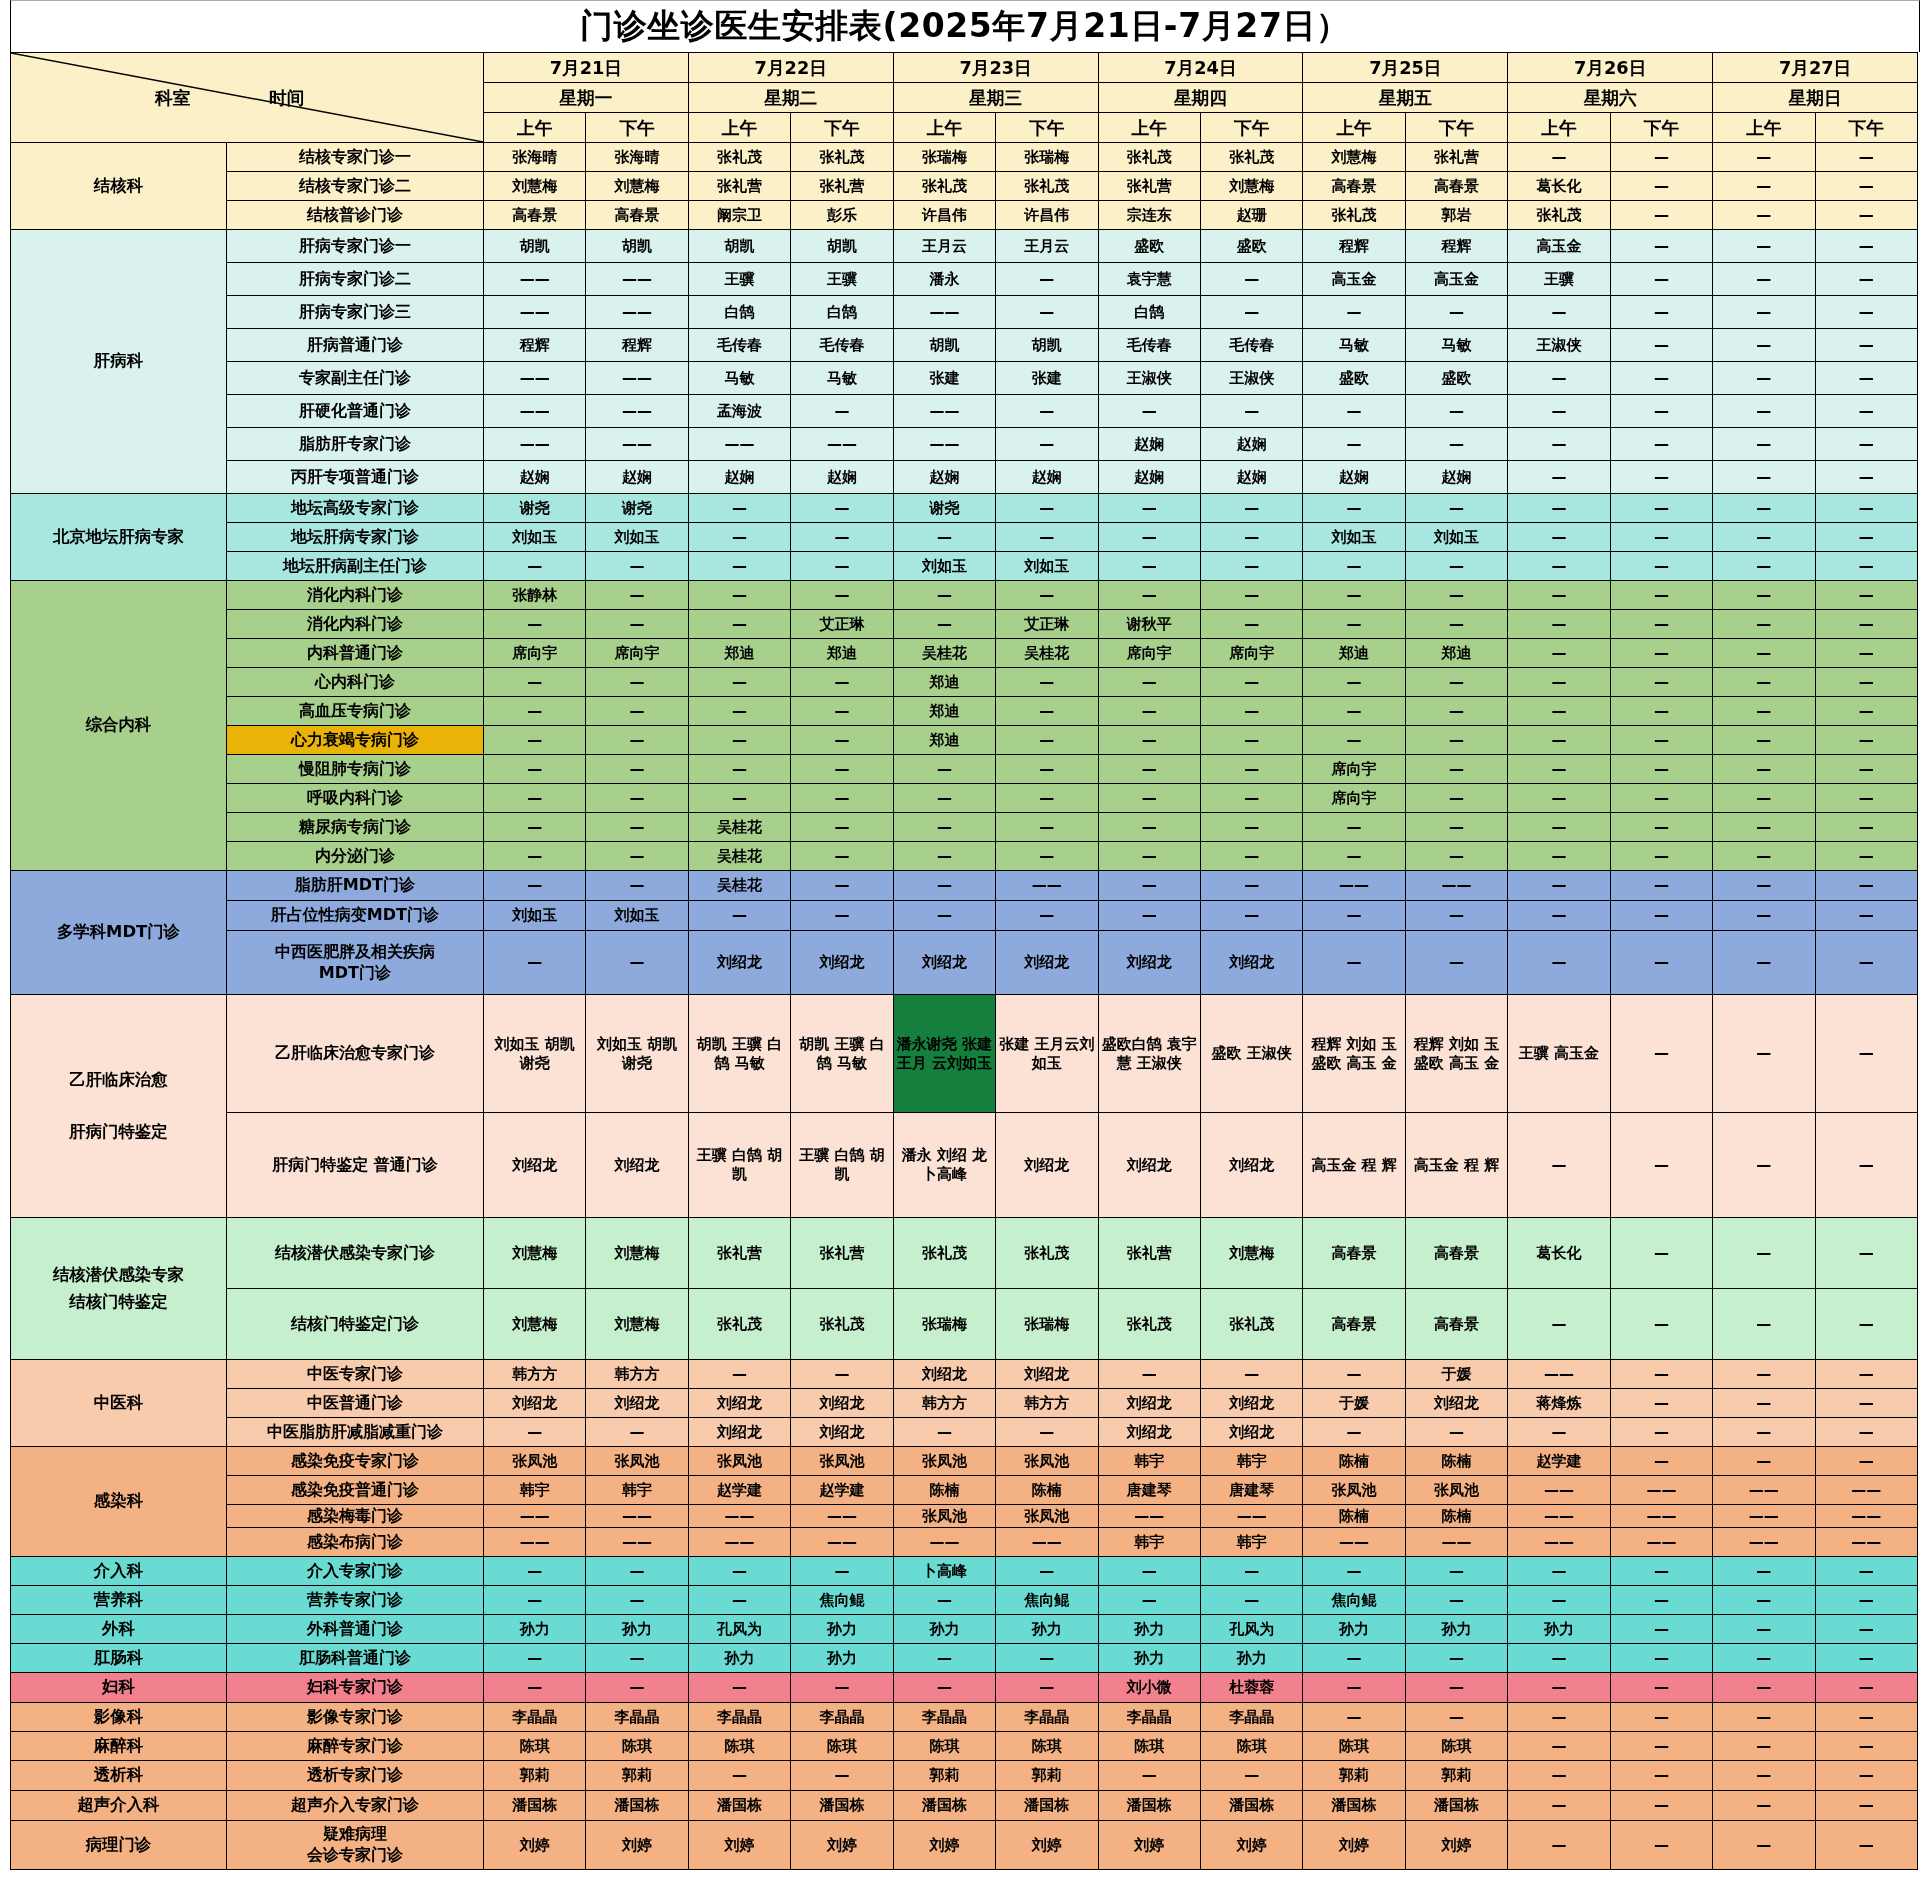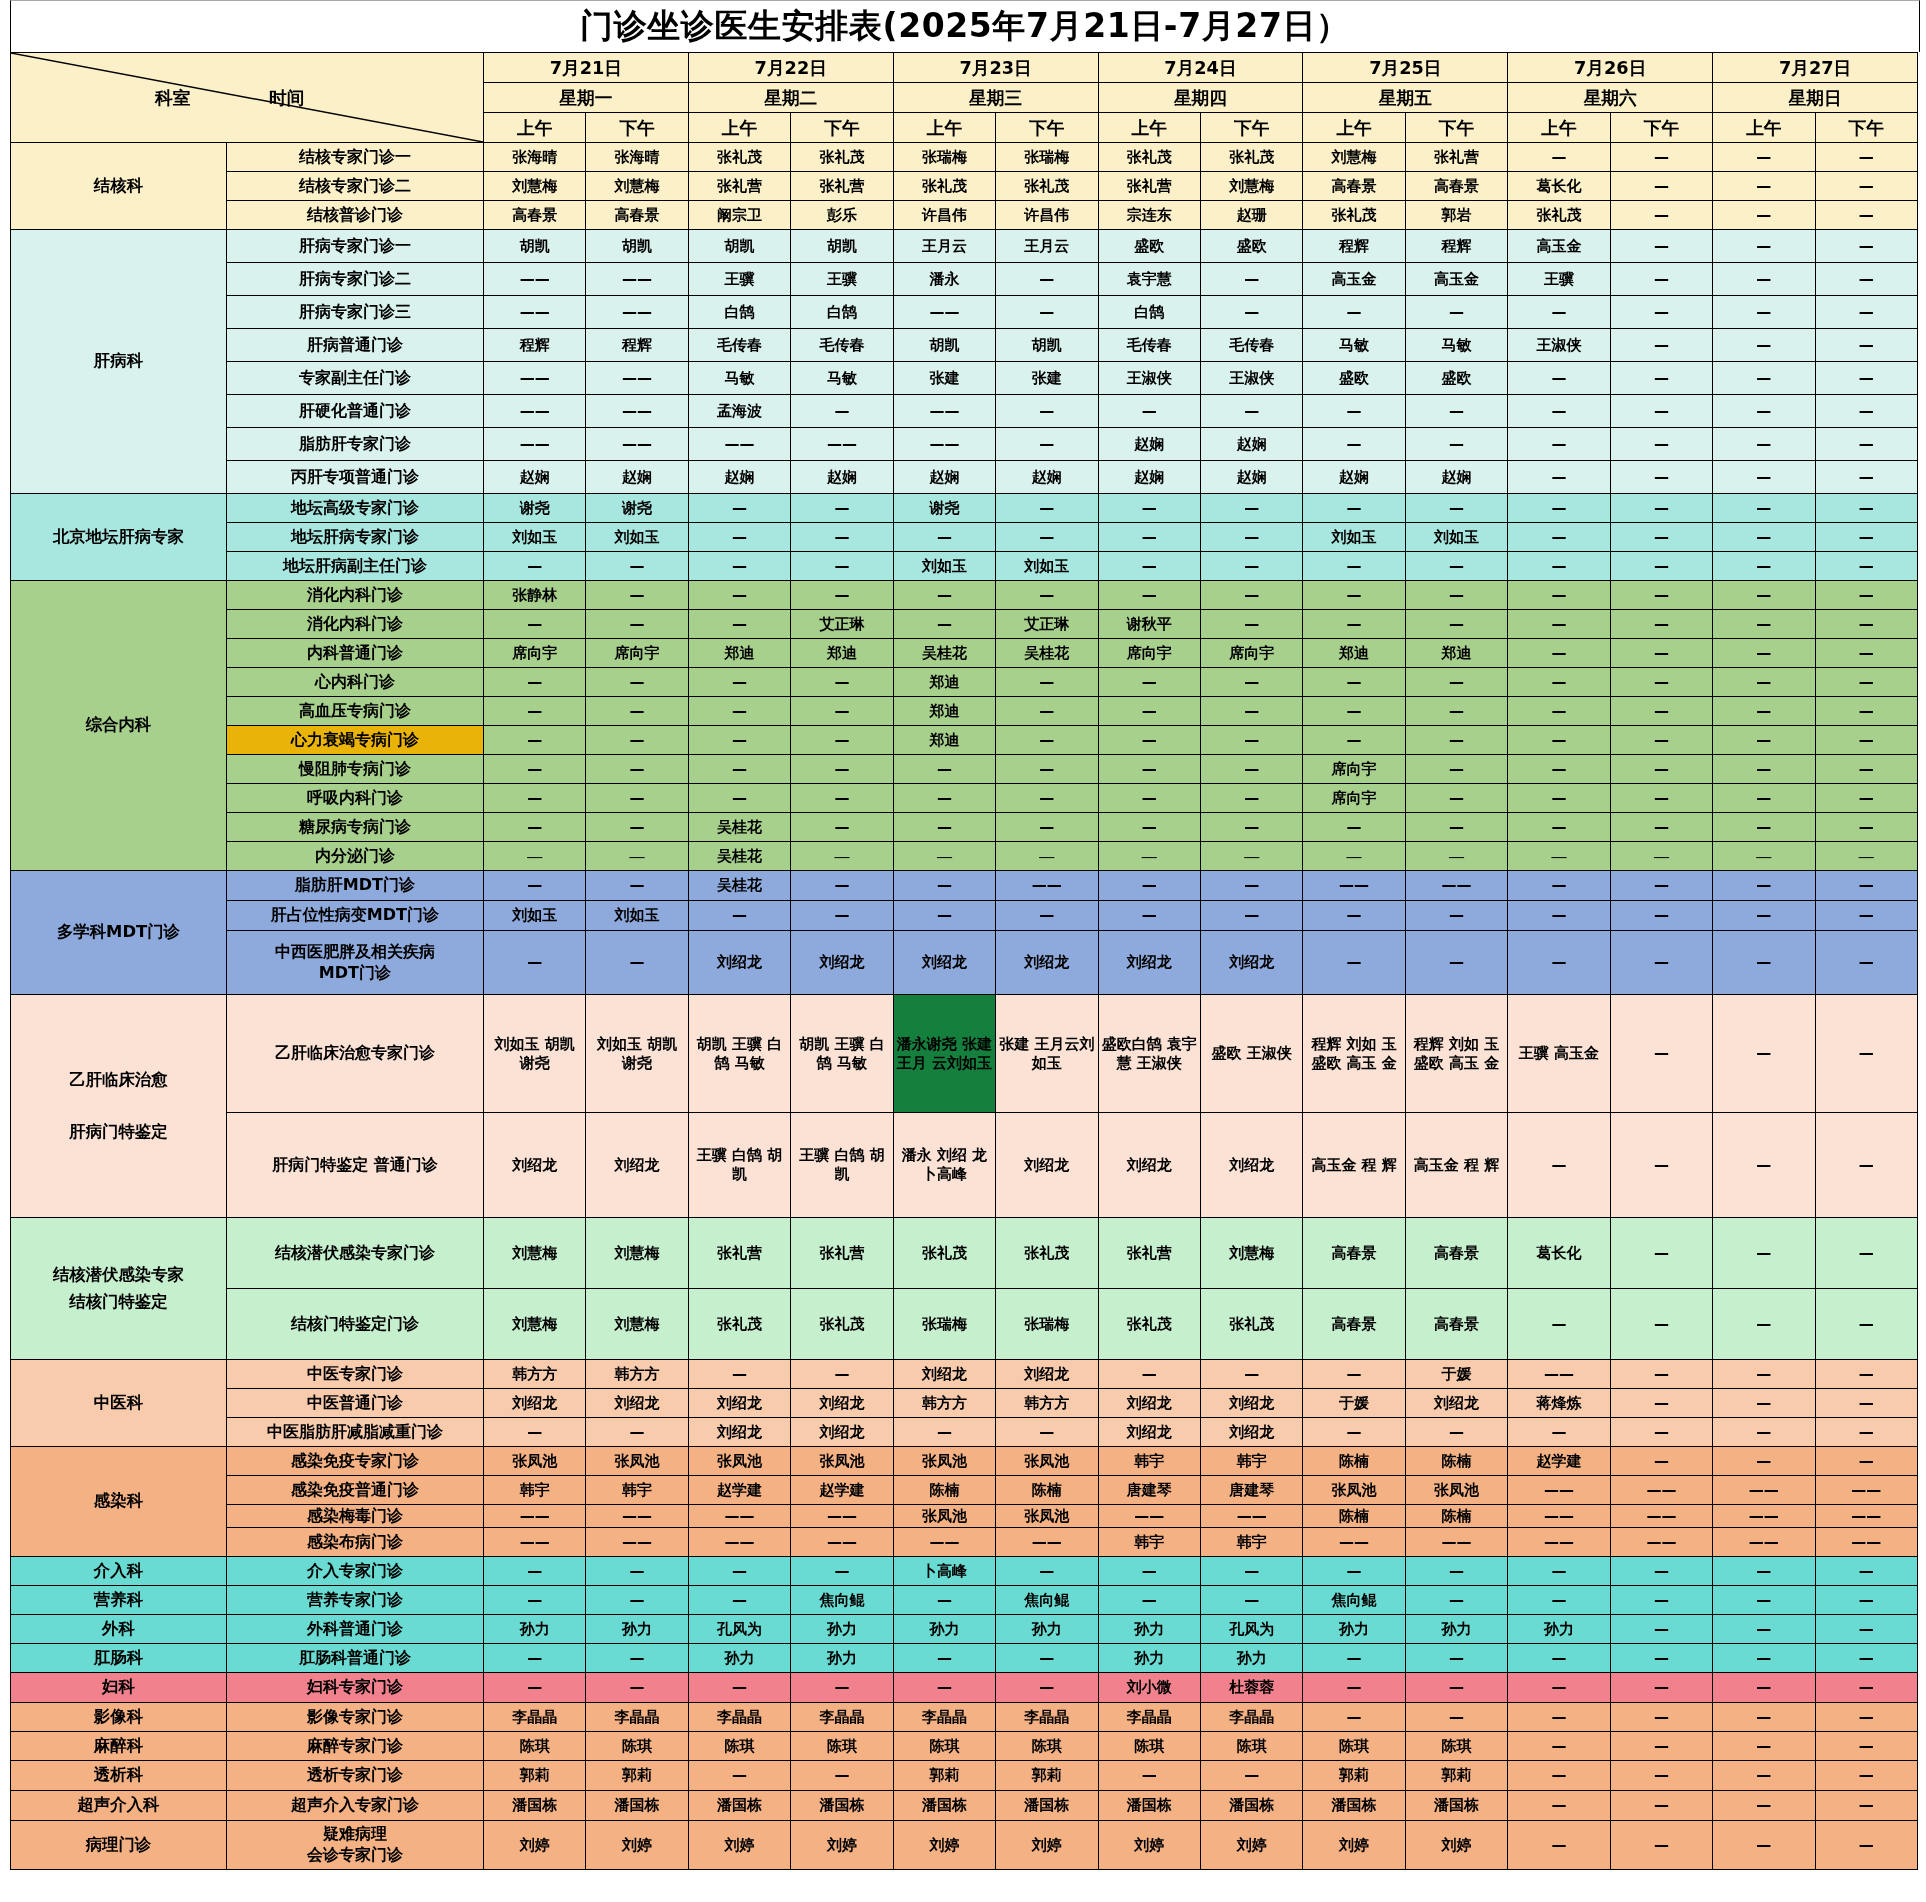--- a/index.html
+++ b/index.html
@@ -490,21 +490,21 @@
           <td style="background: rgb(168, 208, 141);">—</td>
           <td style="background: rgb(168, 208, 141);">—</td>
           <td style="background: rgb(168, 208, 141);">—</td>
           <td style="background: rgb(168, 208, 141);">—</td>
           <td style="background: rgb(168, 208, 141);">—</td>
           <td style="background: rgb(168, 208, 141);">—</td>
           <td style="background: rgb(168, 208, 141);">—</td>
           <td style="background: rgb(168, 208, 141);">—</td>
           <td style="background: rgb(168, 208, 141);">—</td>
         </tr>
-        <tr style="height: 29px; font-family: Liberation Serif, serif;">
+        <tr style="height: 29px;">
           <td class="clinic" style="background: rgb(168, 208, 141);">内分泌门诊</td>
           <td style="background: rgb(168, 208, 141);">—</td>
           <td style="background: rgb(168, 208, 141);">—</td>
           <td style="background: rgb(168, 208, 141);">吴桂花</td>
           <td style="background: rgb(168, 208, 141);">—</td>
           <td style="background: rgb(168, 208, 141);">—</td>
           <td style="background: rgb(168, 208, 141);">—</td>
           <td style="background: rgb(168, 208, 141);">—</td>
           <td style="background: rgb(168, 208, 141);">—</td>
           <td style="background: rgb(168, 208, 141);">—</td>

